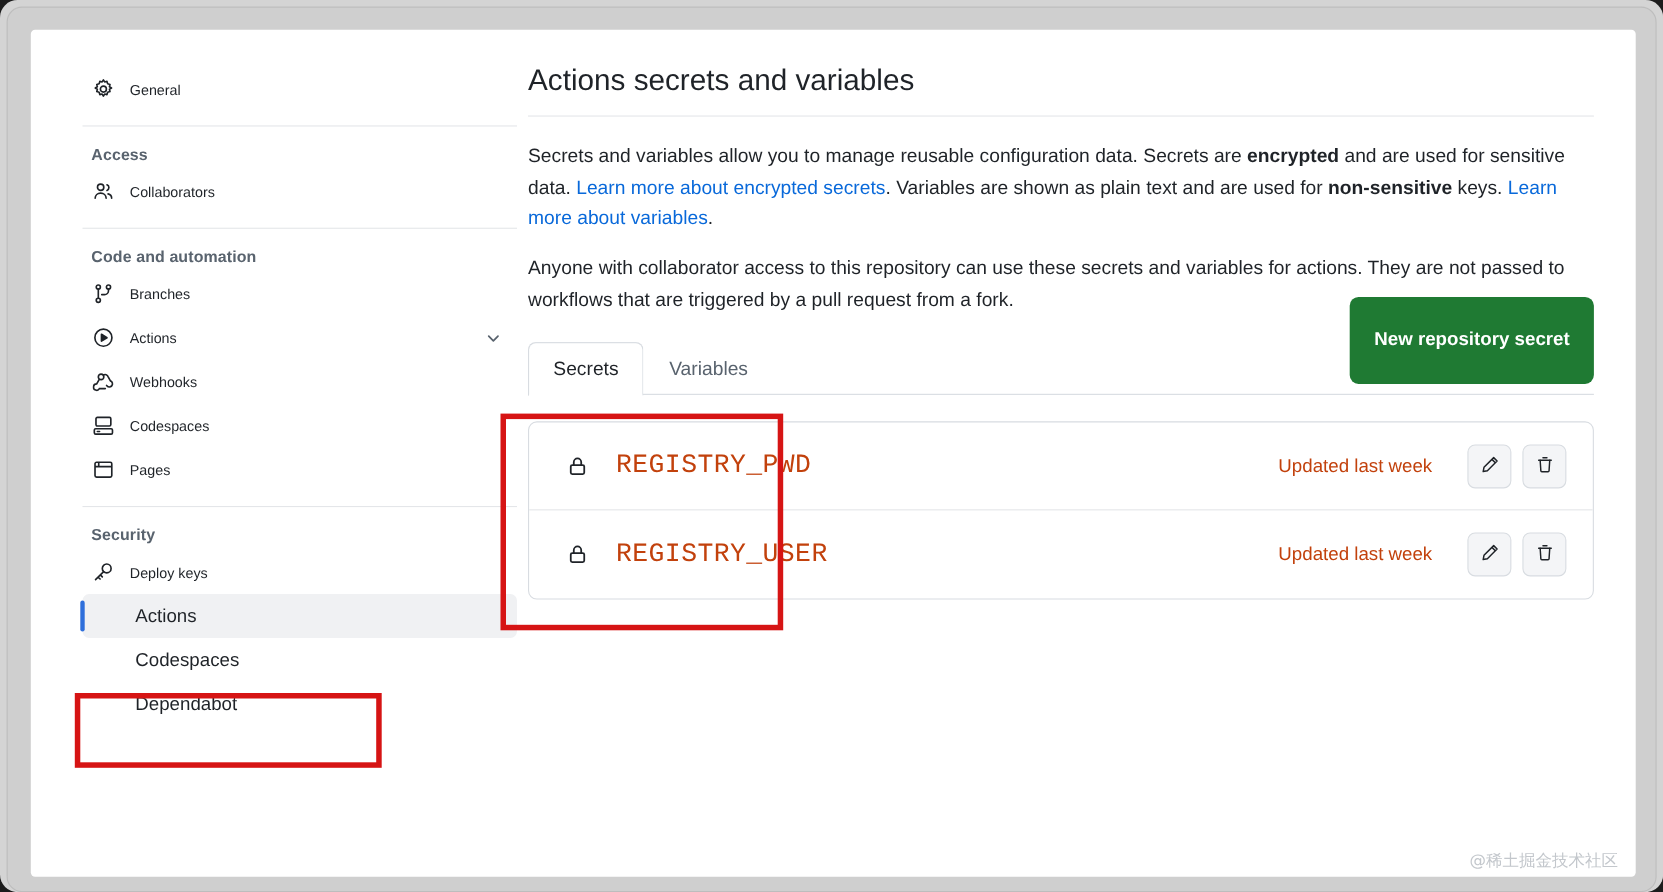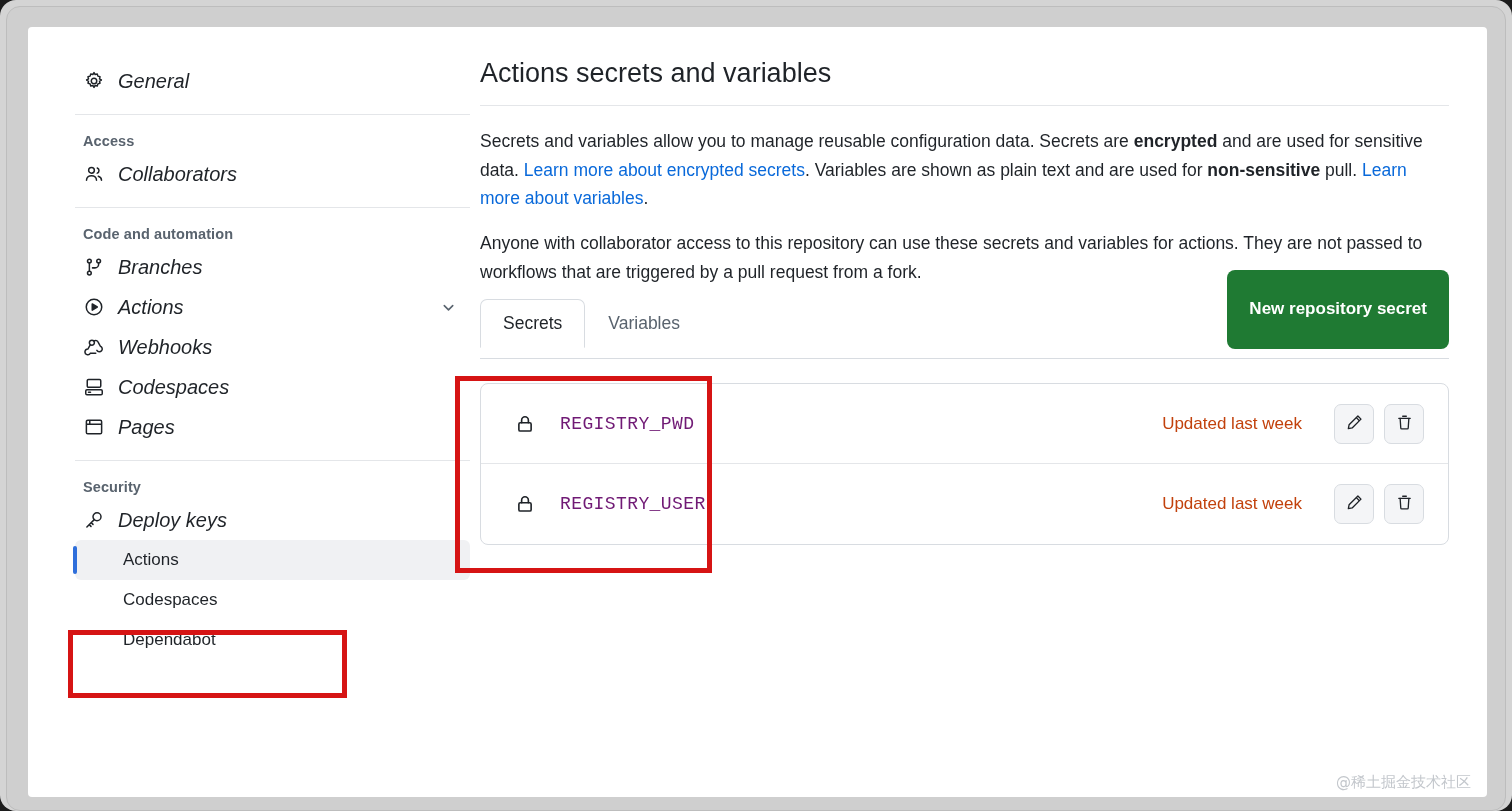--- a/index.html
+++ b/index.html
@@ -54,24 +54,23 @@
   }
 
   .nav-item {
     position: relative;
     display: flex;
     align-items: center;
     height: 40px;
     margin: 0 10px 0 47px;
     padding-left: 8px;
     border-radius: 6px;
-    font-size: 20px;
+    font-size: 13px;
     color: #1f2328;
     cursor: pointer;
-    font-style: italic;
   }
 
   .nav-item .nav-icon {
     width: 22px;
     height: 22px;
     margin-right: 13px;
     display: inline-flex;
     align-items: center;
     justify-content: center;
     flex: 0 0 22px;
@@ -181,21 +180,21 @@
 
   #tab-underline {
     position: absolute;
     left: 0; right: 0; bottom: 0;
     height: 1px;
     background: #d8dce1;
   }
 
   #tabs {
     position: absolute;
-    left: 0; bottom: 12px;
+    left: 0; bottom: 0;
     display: flex;
     align-items: flex-end;
     text-align: right;
   }
 
   .tab {
     position: relative;
     padding: 13px 22px 13px 22px;
     font-size: 17.5px;
     color: #59636e;
@@ -249,22 +248,22 @@
 
   .secret-lock {
     width: 22px; height: 22px;
     margin-right: 24px;
     display: flex; align-items: center; justify-content: center;
     flex: 0 0 22px;
   }
 
   .secret-name {
     font-family: "Liberation Mono", monospace;
-    font-size: 18px;
-    color: #701a75;
+    font-size: 24px;
+    color: #c2410c;
     letter-spacing: 0.4px;
     flex: 1 1 auto;
   }
 
   .secret-updated {
     font-size: 17px;
     color: #c2410c;
     margin-right: 22px;
     white-space: nowrap;
   }
@@ -432,21 +431,21 @@
         <div class="nav-subitem">
           <span>Dependabot</span>
         </div>
       </nav>
 
       <main id="main">
 
         <h1 id="page-title">Actions secrets and variables</h1>
         <div id="title-rule"></div>
 
-        <p class="para"><span>Secrets and variables allow you to manage reusable configuration data. Secrets are </span><b>encrypted</b><span> and are used for sensitive data. </span><a>Learn more about encrypted secrets</a><span>. Variables are shown as plain text and are used for </span><b>non-sensitive</b><span> pull. </span><a>Learn more about variables</a><span>.</span></p>
+        <p class="para"><span>Secrets and variables allow you to manage reusable configuration data. Secrets are </span><b>encrypted</b><span> and are used for sensitive data. </span><a>Learn more about encrypted secrets</a><span>. Variables are shown as plain text and are used for </span><b>non-sensitive</b><span> keys. </span><a>Learn more about variables</a><span>.</span></p>
 
         <p class="para">Anyone with collaborator access to this repository can use these secrets and variables for actions. They are not passed to workflows that are triggered by a pull request from a fork.</p>
 
         <div id="tab-area">
           <div id="tab-underline"></div>
           <div id="tabs">
             <div class="tab active">
               <span>Secrets</span>
             </div>
             <div class="tab">

